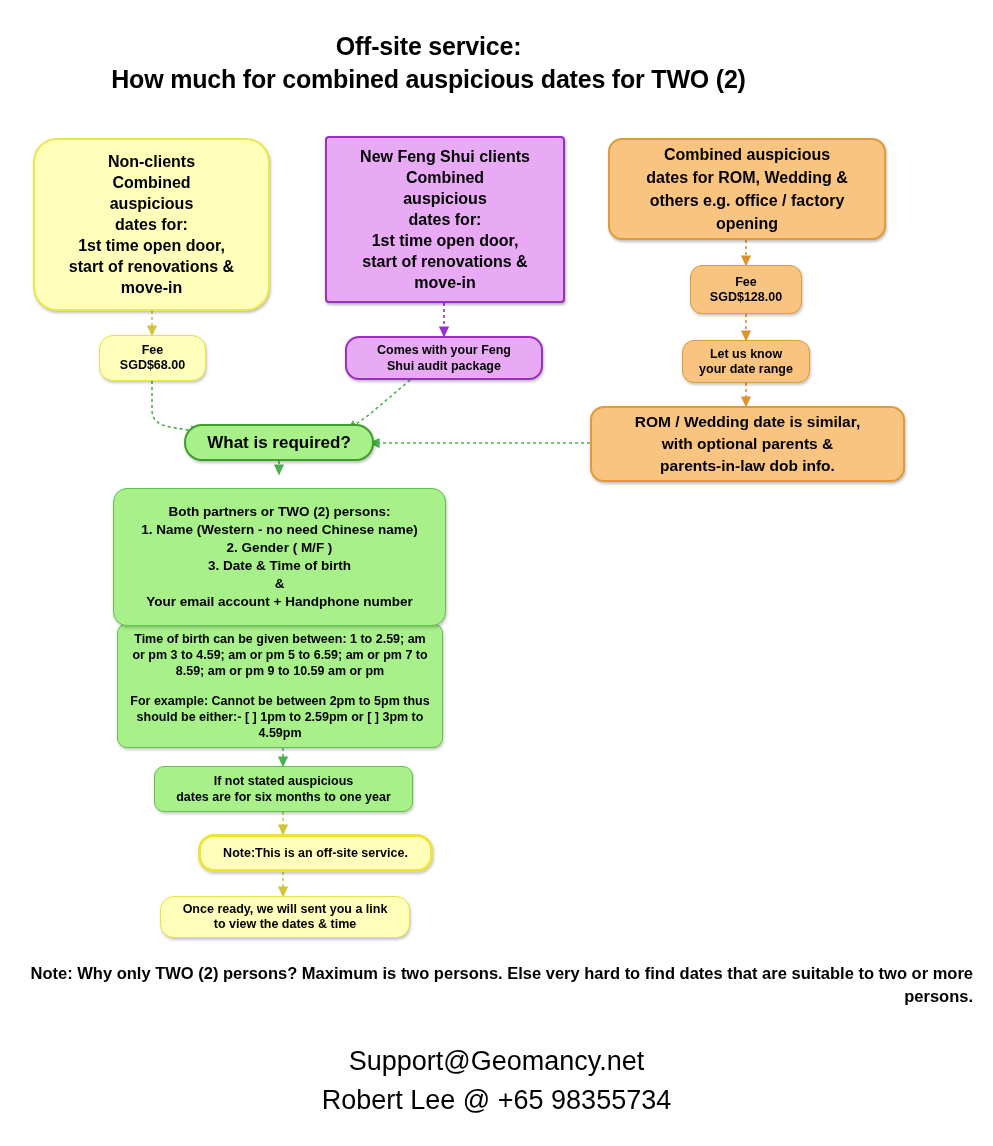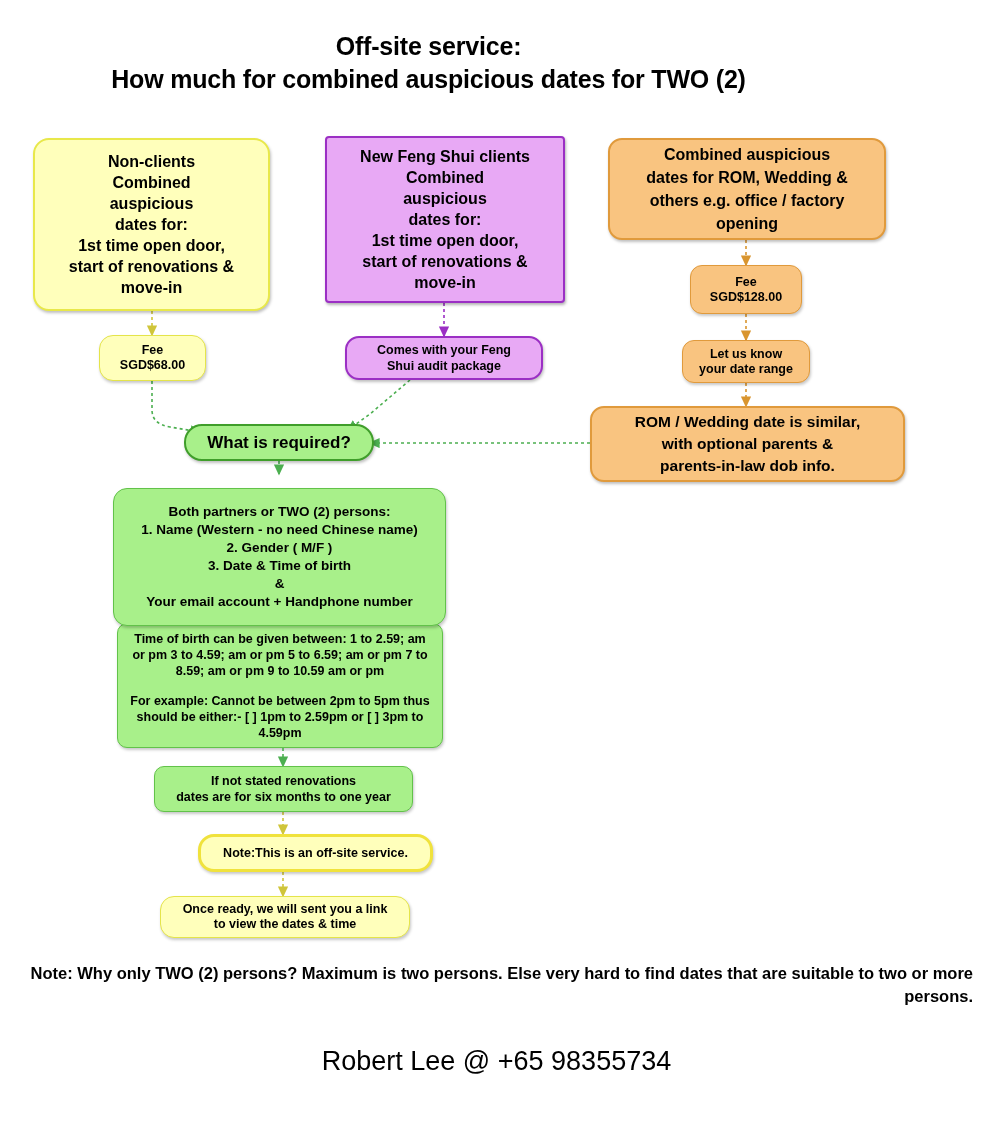--- a/index.html
+++ b/index.html
@@ -40,21 +40,21 @@
     text-align: center;
     font-weight: bold;
     border-style: solid;
     z-index: 3;
   }
   .node span { display: block; width: 100%; }
 
   .yellow-big {
     background: #ffffbb;
     border: 2px solid #e8e84a;
-    border-radius: 16px;
+    border-radius: 24px;
     font-size: 16px;
     line-height: 21px;
     box-shadow: 1px 2px 3px rgba(0,0,0,0.25);
     justify-content: flex-end;
   }
   .yellow-small {
     background: #ffffbb;
     border: 1.5px solid #e4e44a;
     border-radius: 14px;
     font-size: 12.5px;
@@ -269,32 +269,33 @@
 &amp;
 Your email account + Handphone number</span>
   </div>
 
   <div class="abs green-box-sm" style="left:117px; top:623px; width:326px; height:125px; padding:12px 12px; display:flex; flex-direction:column; justify-content:center; text-align:center; font-weight:bold;">
     <div style="margin-bottom:14px;">Time of birth can be given between: 1 to 2.59; am or pm 3 to 4.59; am or pm 5 to 6.59; am or pm 7 to 8.59; am or pm 9 to 10.59 am or pm</div>
     <div>For example: Cannot be between 2pm to 5pm thus should be either:- [ ] 1pm to 2.59pm or [ ] 3pm to 4.59pm</div>
   </div>
 
   <div class="abs node green-box-sm" style="left:154px; top:766px; width:259px; height:46px; padding:4px 8px;">
-    <span style="white-space:pre-line;">If not stated renovations
+    <span style="white-space:pre-line;">If not stated auspicious
 dates are for six months to one year</span>
   </div>
 
   <div class="abs node yellow-note" style="left:166px; top:834px; width:235px; height:38px; padding:2px 8px;">
     <span>Note:This is an off-site service.</span>
   </div>
 
   <div class="abs node yellow-small" style="left:160px; top:896px; width:250px; height:42px; padding:4px 8px;">
     <span style="white-space:pre-line;">Once ready, we will sent you a link
 to view the dates &amp; time</span>
   </div>
 
   <div class="abs footer-note">Note: Why only TWO (2) persons? Maximum is two persons. Else very hard to find dates that are suitable to two or more persons.</div>
 
   <div class="abs contact">
+    <div>Support@Geomancy.net</div>
     <div>Robert Lee @ +65 98355734</div>
   </div>
 
 </div>
 
 </body></html>

